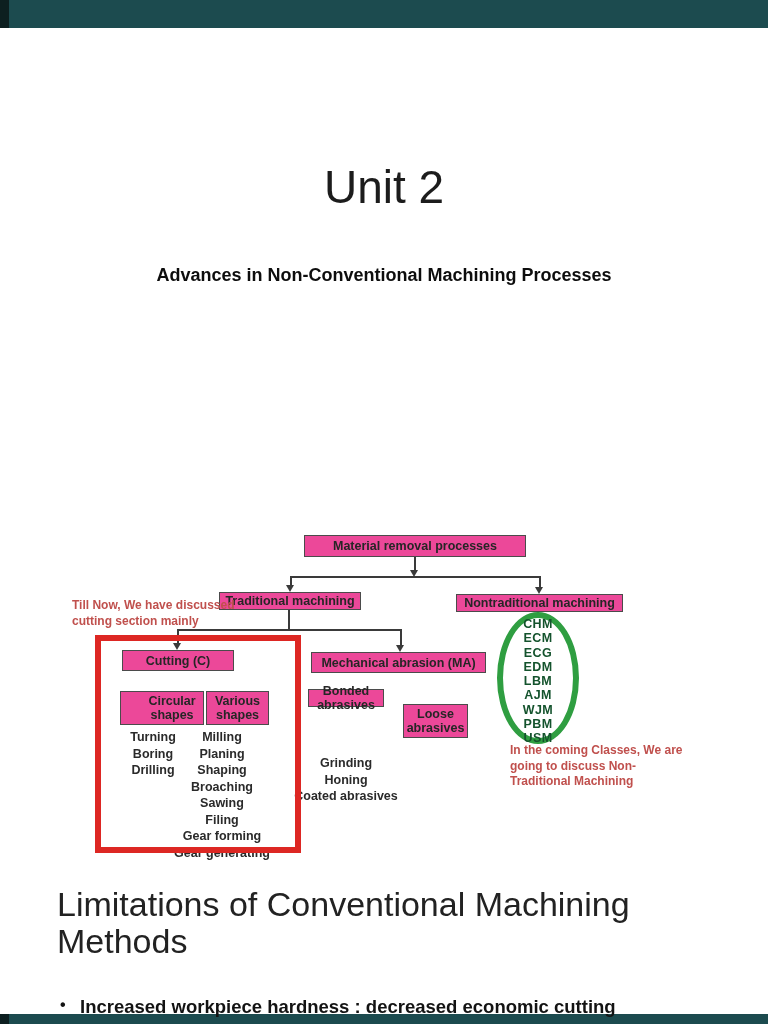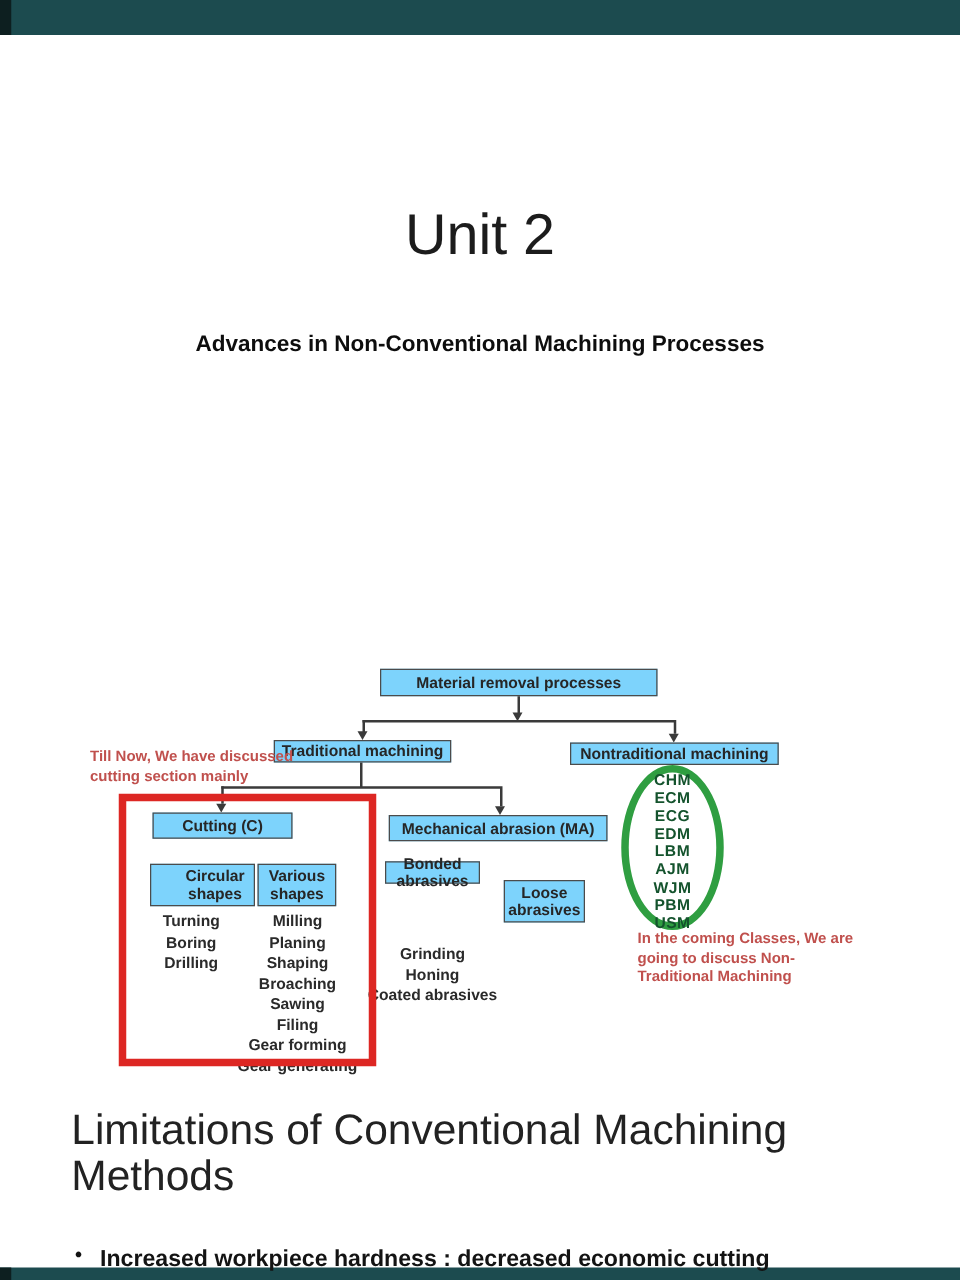--- a/index.html
+++ b/index.html
@@ -15,21 +15,21 @@
   .slide-title {
     position:absolute; left:0; top:160px; width:768px; text-align:center;
     font-size:46px; font-weight:300; color:#1c1c1c; letter-spacing:0px;
   }
   .slide-subtitle {
     position:absolute; left:0; top:265px; width:768px; text-align:center;
     font-size:18px; font-weight:700; color:#0d0d0d;
   }
   
   .dbox {
-    position:absolute; border:1.5px solid #4b4b4b; background:#7dd3fc;
+    position:absolute; border:1.5px solid #4b4b4b; background:#ec4899;
     display:flex; align-items:center; justify-content:center; text-align:center;
     font-size:12.5px; font-weight:700; color:#262626; line-height:14px;
   }
   .hline, .vline { position:absolute; background:#3a3a3a; }
   .hline { height:1.5px; }
   .vline { width:1.5px; }
   .arrow-down {
     position:absolute; width:0; height:0;
     border-left:4px solid transparent; border-right:4px solid transparent;
     border-top:7px solid #3a3a3a;
@@ -105,21 +105,21 @@
   <div class="dbox" style="left:120px; top:691px; width:84px; height:34px;padding-left:20px;">Circular shapes</div>
   <div class="dbox" style="left:206px; top:691px; width:63px; height:34px;">Various shapes</div>
   <div class="dbox" style="left:308px; top:689px; width:76px; height:18px;">Bonded abrasives</div>
   <div class="dbox" style="left:403px; top:689px; width:65px; height:34px;margin-top:15px;">Loose abrasives</div>
 
   <div class="dlist" style="left:103px; top:729px; width:100px;">
       <div>Turning</div>
       <div>Boring</div>
       <div>Drilling</div>
     </div>
-  <div class="dlist" style="left:168px; top:729px; width:140px;text-align:center;">
+  <div class="dlist" style="left:152px; top:729px; width:140px;text-align:center;">
       <div>Milling</div>
       <div>Planing</div>
       <div>Shaping</div>
       <div>Broaching</div>
       <div>Sawing</div>
       <div>Filing</div>
       <div>Gear forming</div>
       <div>Gear generating</div>
     </div>
   <div class="dlist" style="left:286px; top:729px; width:120px;margin-top:26px;">

